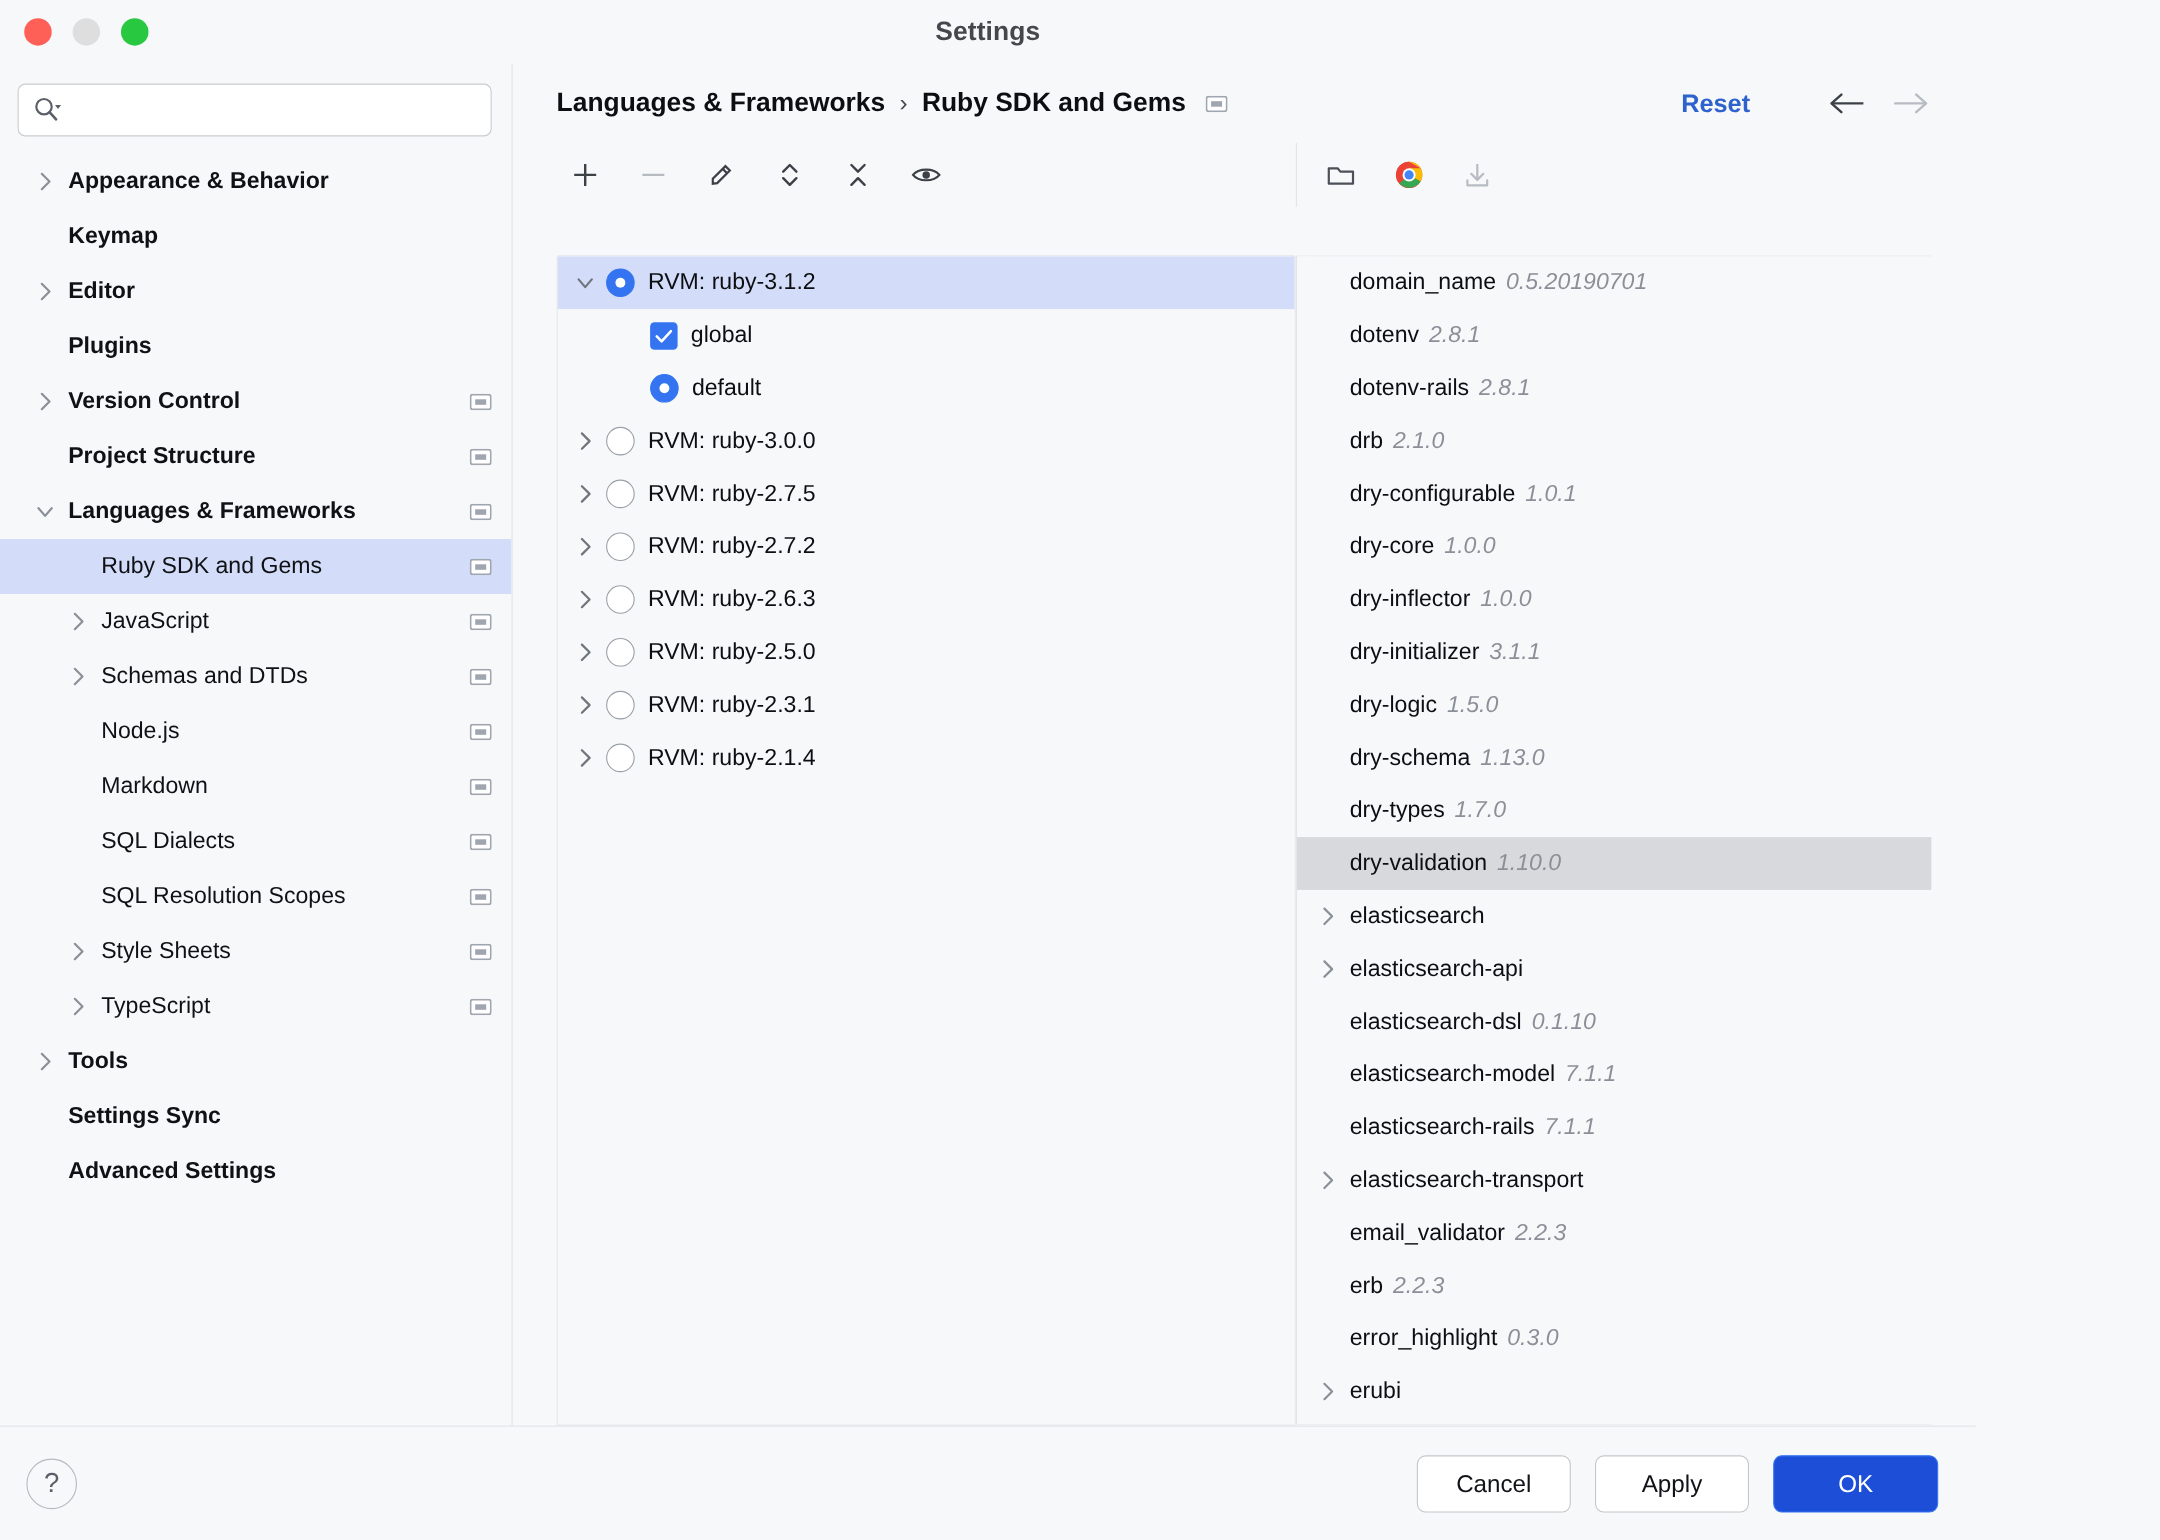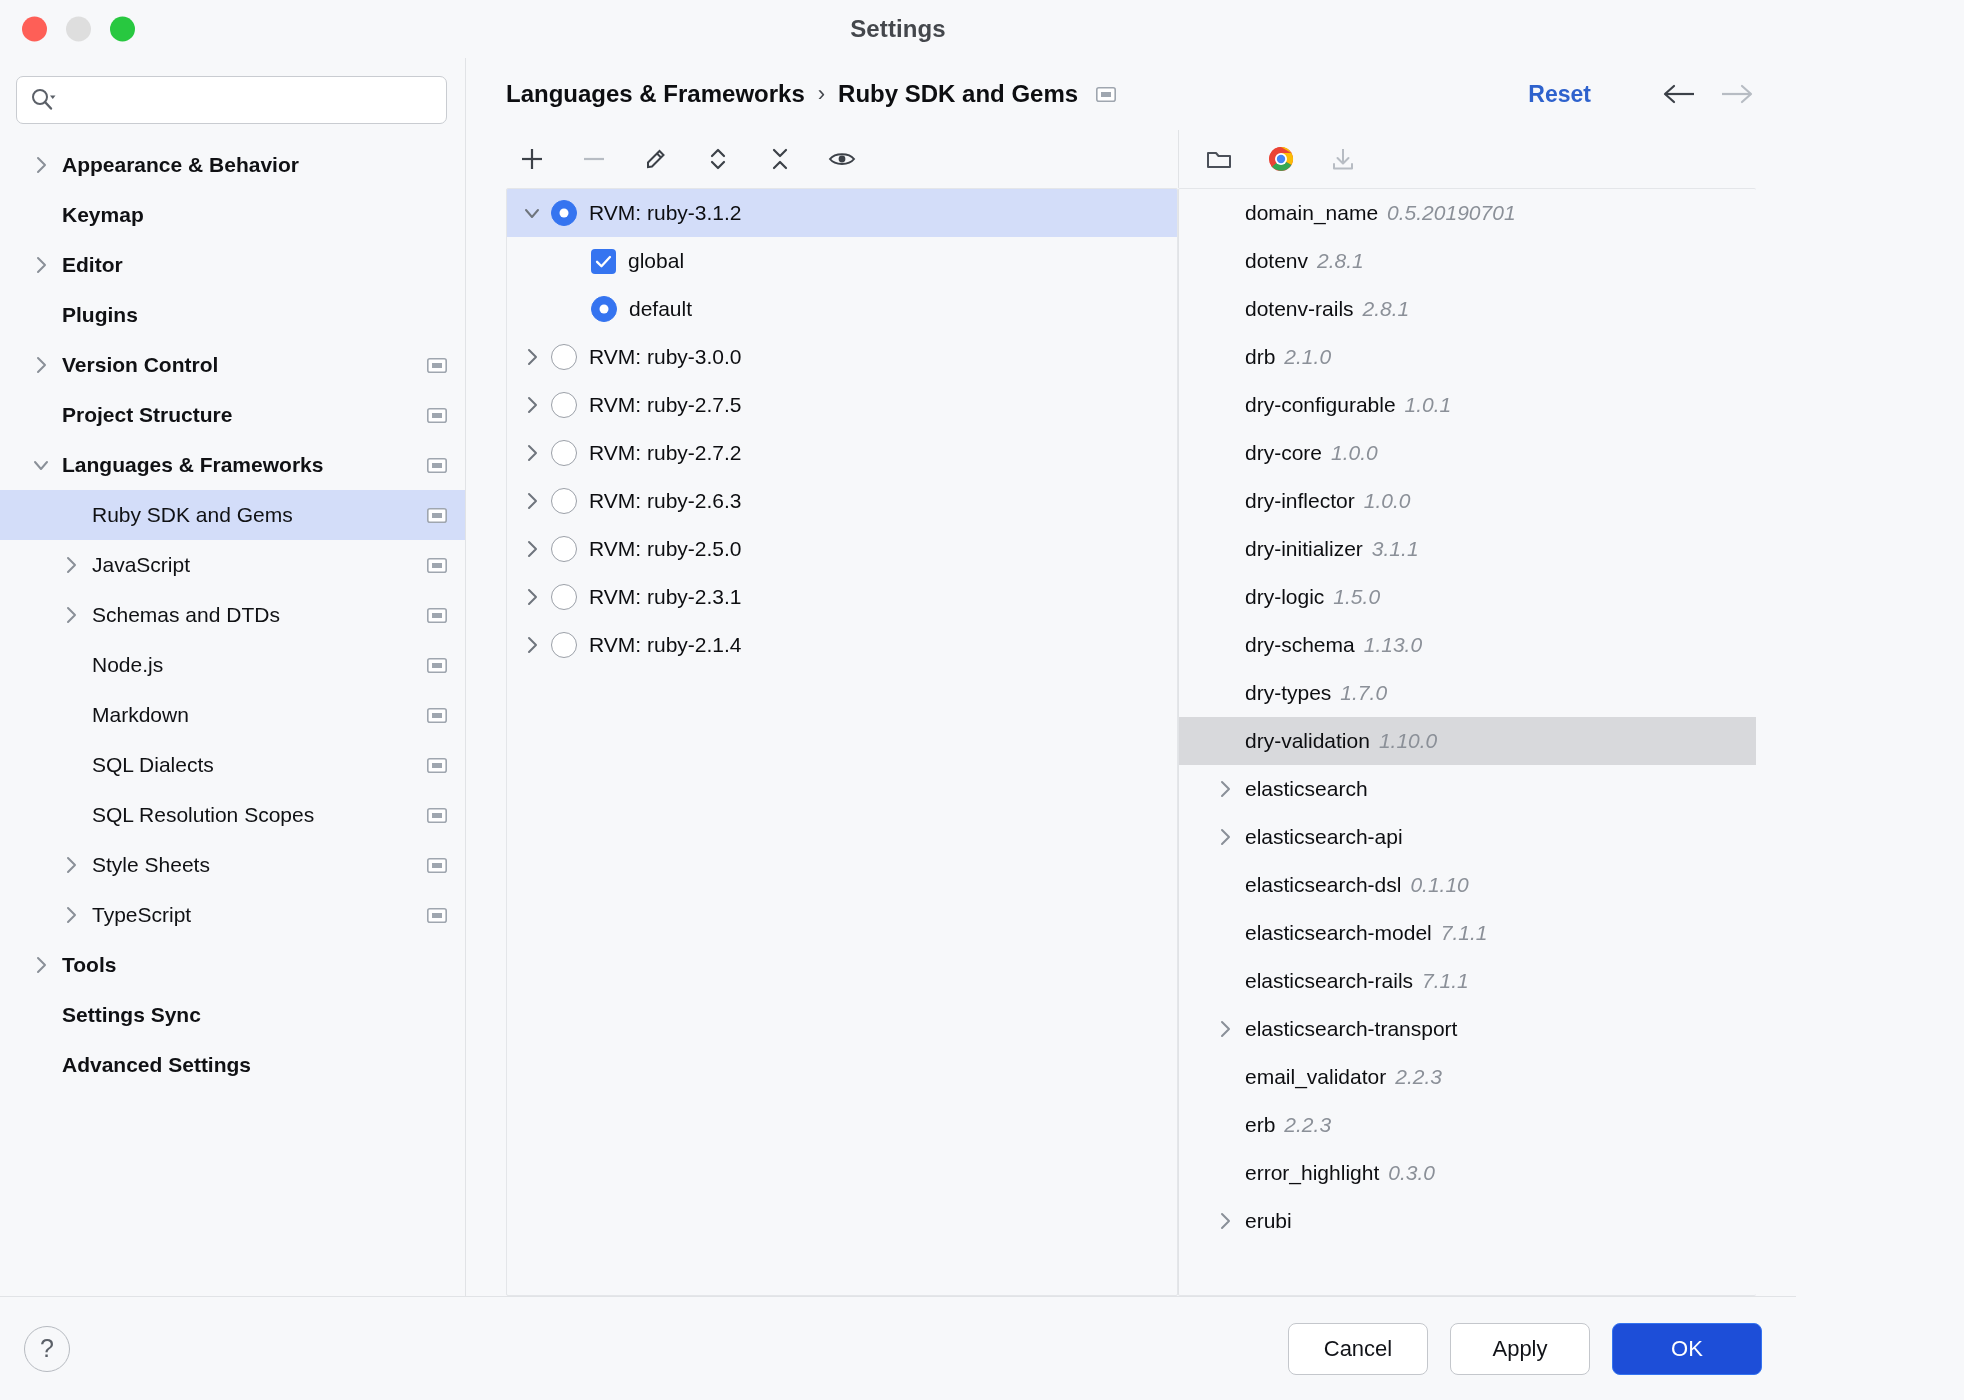--- a/index.html
+++ b/index.html
@@ -102,21 +102,21 @@
     cursor: pointer; margin-right: 63px; background: none; border: 0;
     font-family: "Liberation Sans", sans-serif;
   }
   .nav-arrow-btn {
     width: 54px; height: 44px; display: flex; align-items: center; justify-content: center;
     background: none; border: 0; cursor: pointer;
   }
 
   
   .panels { flex: 1 1 auto; display: flex; padding: 0 40px 0 40px; min-height: 0; }
-  .panel { display: flex; flex-direction: column; min-height: 0; min-width: 0; }
+  .panel { display: flex; flex-direction: column; min-height: 0; min-width: 0; gap: 44px; }
   .panel.left { width: 672px; flex: 0 0 672px; }
   .panel.right { flex: 1 1 auto; }
 
   .panel-toolbar {
     height: 58px; flex: 0 0 58px;
     display: flex; align-items: center; gap: 0;
   }
   .panel.right .panel-toolbar { padding-left: 14px; border-left: 1px solid #e1e3e6; }
   .tool-btn {
     width: 52px; height: 44px;
@@ -163,21 +163,21 @@
   .checkbox {
     width: 25px; height: 25px; flex: 0 0 25px; border-radius: 4px;
     background: #3574f0; margin-right: 12px;
     display: flex; align-items: center; justify-content: center;
   }
   .tree-label { font-size: 21px; color: #0d0e11; }
 
   
   .gem-row {
     height: 48px; display: flex; align-items: center;
-    padding-left: 32px; white-space: nowrap;
+    padding-left: 14px; white-space: nowrap;
   }
   .gem-row.selected { background: #d8d9dc; }
   .gem-tw {
     width: 28px; height: 28px; flex: 0 0 28px;
     display: flex; align-items: center; justify-content: center;
     margin-right: 6px;
   }
   .gem-name { font-size: 21px; color: #0d0e11; }
   .gem-ver { font-size: 21px; color: #8b9098; margin-left: 9px; font-style: italic; }
 

